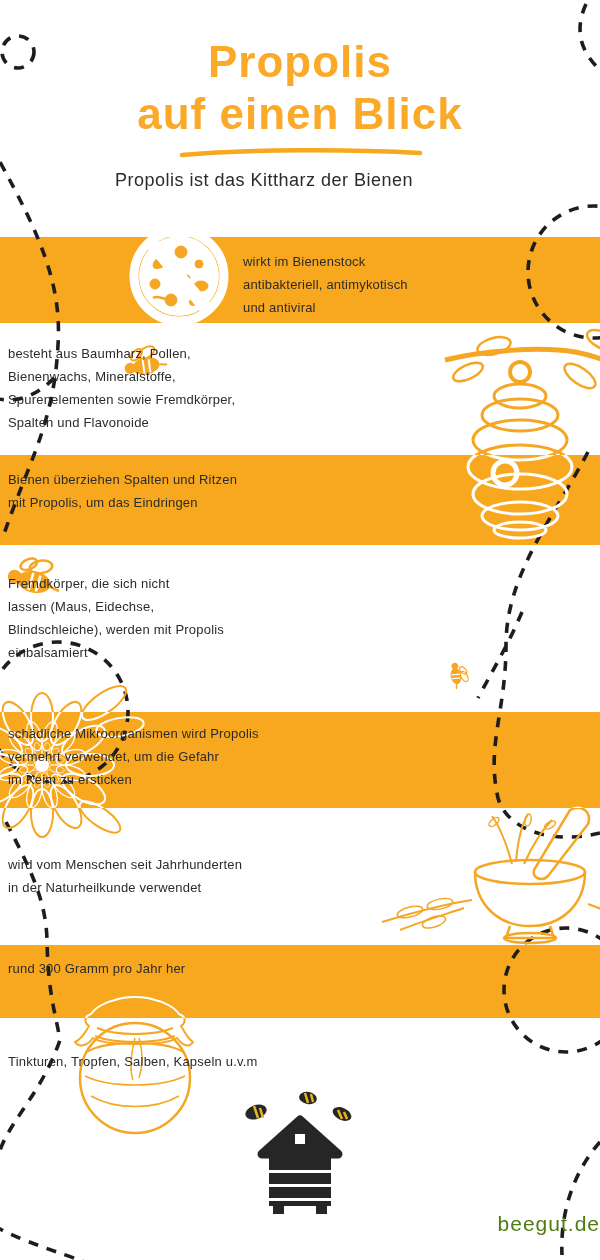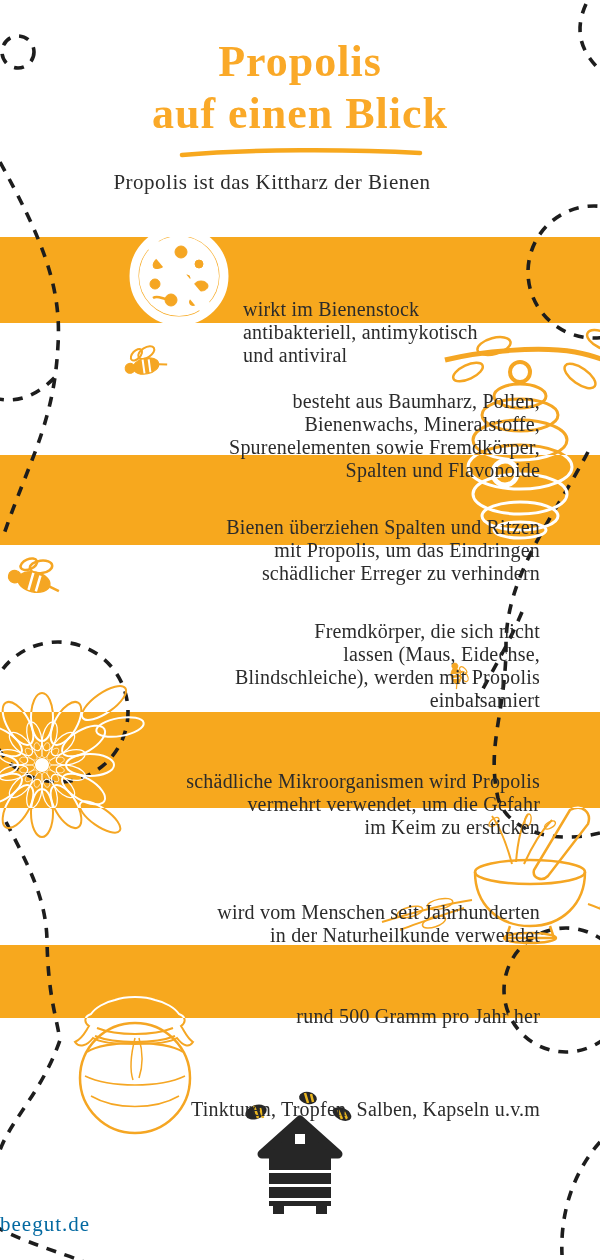--- a/index.html
+++ b/index.html
@@ -1,36 +1,36 @@
 <!DOCTYPE html>
 <html><head>
 <meta charset="utf-8">
 <style>
   html,body{margin:0;padding:0;background:#e9e9e9;}
   .poster{
     position:relative;width:600px;height:1260px;margin:0 auto;
     background:#ffffff;overflow:hidden;
-    font-family:Liberation Serif, serif;
+    font-family:Liberation Sans, sans-serif;
   }
   .band{position:absolute;left:0;width:600px;background:#F7A81E;z-index:1;}
   .decor{position:absolute;left:0;top:0;z-index:2;}
-  .txt{position:absolute;z-index:3;color:#2b2b2b;font-size:20px;line-height:23px;letter-spacing:0.2px;margin-top:48px;}
-  .txt.center{left:16px;width:524px;text-align:right;}
+  .txt{position:absolute;z-index:3;color:#2b2b2b;font-size:13px;line-height:23px;letter-spacing:0.2px;}
+  .txt.center{left:8px;width:524px;text-align:left;}
   .txt.leftalign{text-align:left;}
   .title{
     position:absolute;left:0;top:36px;width:600px;text-align:center;z-index:3;
     color:#FAA928;font-size:44px;line-height:52px;font-weight:bold;letter-spacing:1px;
   }
   .subtitle{
-    position:absolute;left:8px;top:170px;width:528px;text-align:center;z-index:3;
-    color:#2b2b2b;font-size:21px;letter-spacing:0.5px;
+    position:absolute;left:0;top:170px;width:528px;text-align:center;z-index:3;
+    color:#2b2b2b;font-size:18px;letter-spacing:0.5px;
   }
   .brand{
-    position:absolute;left:0;top:1212px;width:600px;text-align:left;z-index:3;
-    color:#0369a1;font-size:21px;letter-spacing:1px;
+    position:absolute;left:0;top:1212px;width:600px;text-align:right;z-index:3;
+    color:#4d7c0f;font-size:21px;letter-spacing:1px;
   }
 </style>
 </head>
 <body>
 
 <div class="poster">
 
   <div class="band" style="top:237px;height:86px"></div>
   <div class="band" style="top:455px;height:90px"></div>
   <div class="band" style="top:712px;height:96px"></div>
@@ -216,21 +216,20 @@
   <div class="txt center" style="top:342px">
     <div>besteht aus Baumharz, Pollen,</div>
     <div>Bienenwachs, Mineralstoffe,</div>
     <div>Spurenelementen sowie Fremdkörper,</div>
     <div>Spalten und Flavonoide</div>
   </div>
 
   <div class="txt center" style="top:468px">
     <div>Bienen überziehen Spalten und Ritzen</div>
     <div>mit Propolis, um das Eindringen</div>
-    <div>schädlicher Erreger zu verhindern</div>
   </div>
 
   <div class="txt center" style="top:572px">
     <div>Fremdkörper, die sich nicht</div>
     <div>lassen (Maus, Eidechse,</div>
     <div>Blindschleiche), werden mit Propolis</div>
     <div>einbalsamiert</div>
   </div>
 
   <div class="txt center" style="top:722px">
@@ -238,21 +237,21 @@
     <div>vermehrt verwendet, um die Gefahr</div>
     <div>im Keim zu ersticken</div>
   </div>
 
   <div class="txt center" style="top:853px">
     <div>wird vom Menschen seit Jahrhunderten</div>
     <div>in der Naturheilkunde verwendet</div>
   </div>
 
   <div class="txt center" style="top:957px">
-    <div>rund 500 Gramm pro Jahr her</div>
+    <div>rund 300 Gramm pro Jahr her</div>
   </div>
 
   <div class="txt center" style="top:1050px">
     <div>Tinkturen, Tropfen, Salben, Kapseln u.v.m</div>
   </div>
 
   <div class="brand">beegut.de</div>
 
 </div>
 

